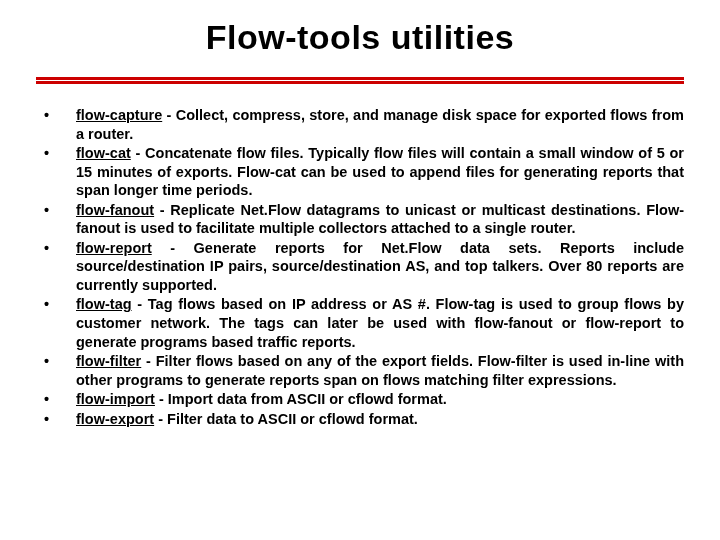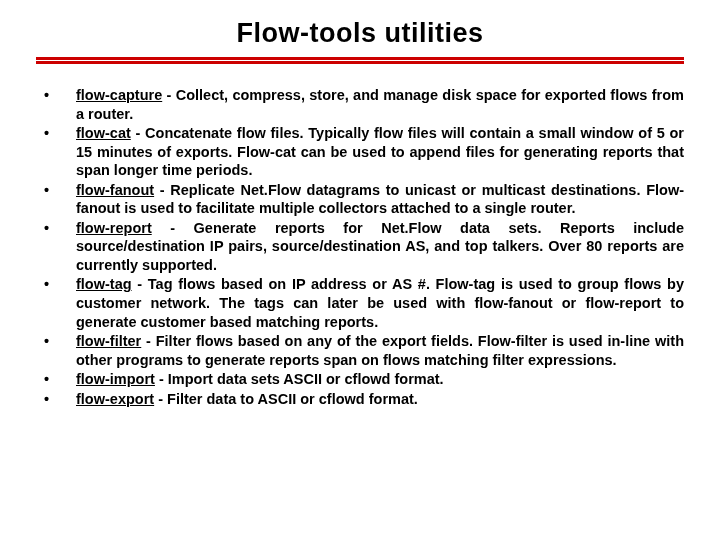--- a/index.html
+++ b/index.html
@@ -11,23 +11,23 @@
     color: #000;
     overflow: hidden;
   }
   .slide {
     width: 100%;
     height: 100%;
     padding: 18px 36px 24px 36px;
   }
   .title {
     text-align: center;
-    font-size: 27px;
+    font-size: 34px;
     font-weight: bold;
-    margin-bottom: 8px;
+    margin-bottom: 20px;
     letter-spacing: 0.5px;
   }
   .rule {
     height: 3px;
     background: #c00;
     width: 100%;
     margin-bottom: 1px;
   }
   .rule2 {
     height: 3px;
@@ -78,28 +78,28 @@
       <li>
         <span class="dot">•</span>
         <span class="txt"><span class="u">flow-fanout</span><span>  - Replicate Net.Flow datagrams to unicast or multicast destinations.  Flow-fanout is used to facilitate multiple collectors attached to a single router.</span></span>
       </li>
       <li>
         <span class="dot">•</span>
         <span class="txt"><span class="u">flow-report</span><span>  - Generate reports for Net.Flow data sets.  Reports include source/destination IP pairs, source/destination AS, and top talkers.  Over 80 reports are currently supported.</span></span>
       </li>
       <li>
         <span class="dot">•</span>
-        <span class="txt"><span class="u">flow-tag</span><span>  - Tag flows based on IP address or AS #.  Flow-tag is used to group flows by customer network.  The tags can later be used with flow-fanout or flow-report to generate customer based matching reports.</span></span>
+        <span class="txt"><span class="u">flow-tag</span><span>  - Tag flows based on IP address or AS #.  Flow-tag is used to group flows by customer network.  The tags can later be used with flow-fanout or flow-report to generate programs based traffic reports.</span></span>
       </li>
       <li>
         <span class="dot">•</span>
         <span class="txt"><span class="u">flow-filter</span><span>  -  Filter flows based on any of the export fields.  Flow-filter is used in-line with other programs to generate reports span on flows matching filter expressions.</span></span>
       </li>
       <li>
         <span class="dot">•</span>
-        <span class="txt"><span class="u">flow-import</span><span> - Import data sets ASCII or cflowd format.</span></span>
+        <span class="txt"><span class="u">flow-import</span><span> - Import data from ASCII or cflowd format.</span></span>
       </li>
       <li>
         <span class="dot">•</span>
         <span class="txt"><span class="u">flow-export</span><span> - Filter data to ASCII or cflowd format.</span></span>
       </li>
     </ul>
 </div>
 
 </body></html>

